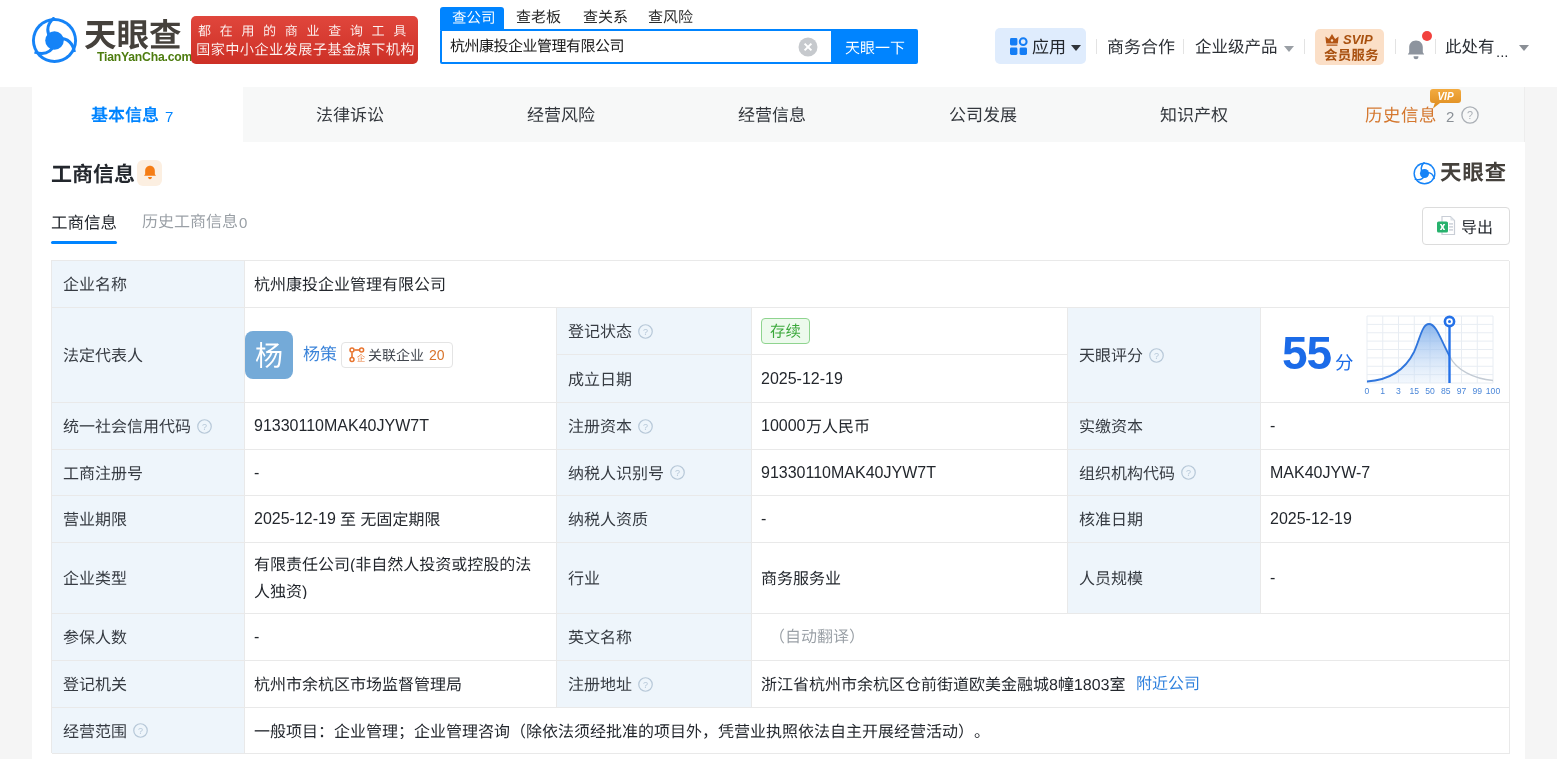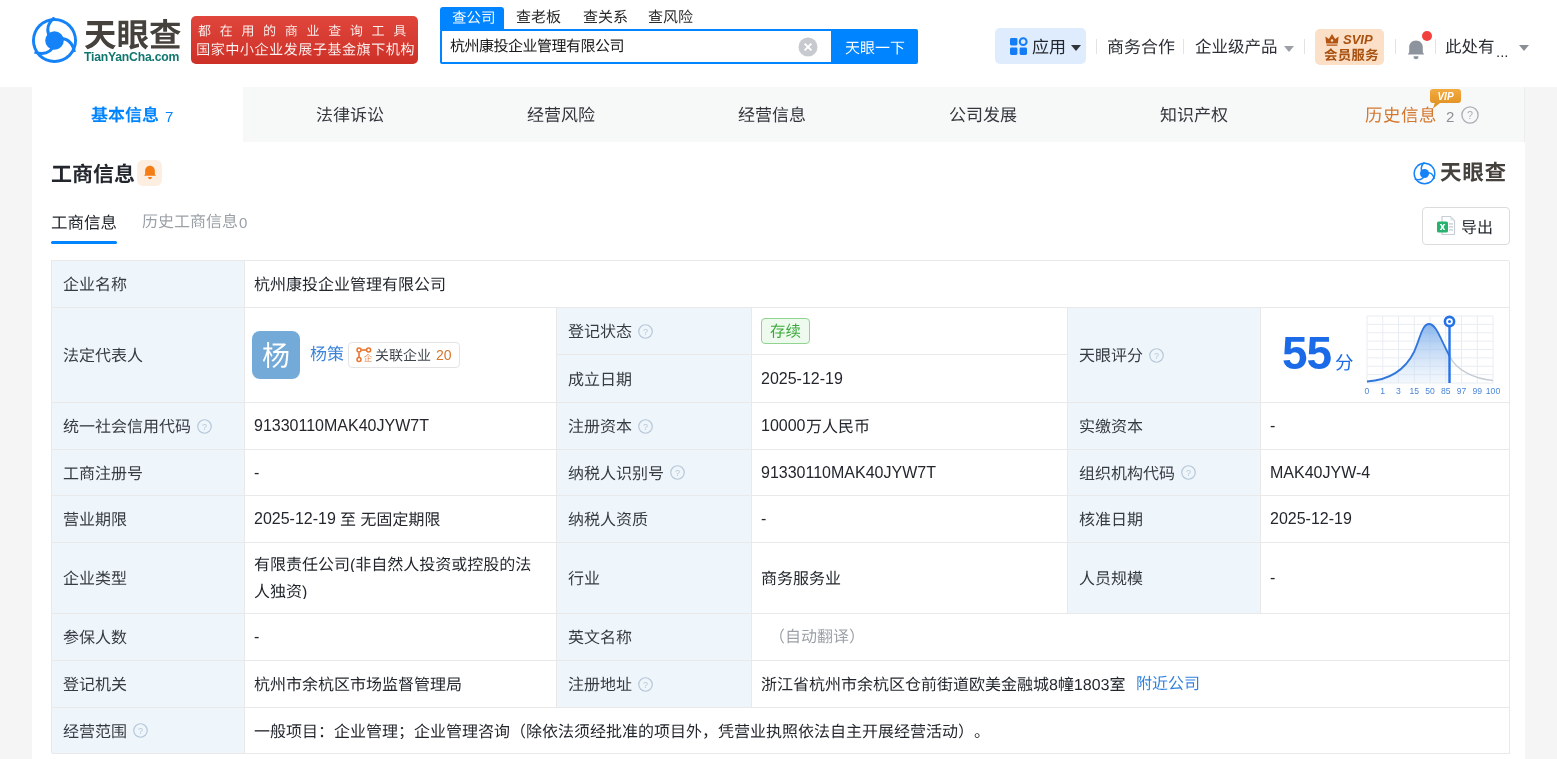--- a/index.html
+++ b/index.html
@@ -7,21 +7,21 @@
     <circle cx="24" cy="24" r="9.5" fill="#1583f7"></circle>
     <path d="M3.6,35.8 C13.7,39.3 20.4,36.5 24.7,27.4" stroke="#1583f7" stroke-width="3" fill="none"></path>
     <path d="M24.0,0.5 C15.9,7.4 15.0,14.6 20.7,22.9" stroke="#1583f7" stroke-width="3" fill="none"></path>
     <path d="M44.4,35.8 C42.5,25.3 36.6,20.9 26.6,21.7" stroke="#1583f7" stroke-width="3" fill="none"></path>
   </svg>
 <div style="position:absolute;left:84px;top:17.7px;line-height:0"><svg class="t" width="97.5" height="32.5" viewBox="0 -220 750 250" fill="#45413c">
       <use href="#ga"></use>
       <use href="#gb" x="250"></use>
       <use href="#gc" x="500"></use>
     </svg></div>
-<div style="position:absolute;left:84px;top:50.5px;font:bold 12.2px 'Liberation Sans',sans-serif;color:#0f766e;letter-spacing:-0.2px;line-height:1">TianYanCha.com</div>
+<div style="position:absolute;left:97px;top:50.5px;font:bold 12.2px 'Liberation Sans',sans-serif;color:#4d7c0f;letter-spacing:-0.2px;line-height:1">TianYanCha.com</div>
 <div style="position:absolute;left:191px;top:16px;width:227px;height:48px;border-radius:5px;background:linear-gradient(180deg,#e0463c,#cd3026)"></div>
 <div style="position:absolute;left:198px;top:23.5px;line-height:0"><svg class="t" width="217.0" height="13" viewBox="0 -220 4173 250" fill="#fdf3f2">
       <use href="#gd"></use>
       <use href="#ge" x="417"></use>
       <use href="#gf" x="835"></use>
       <use href="#gg" x="1252"></use>
       <use href="#gh" x="1669"></use>
       <use href="#gi" x="2087"></use>
       <use href="#gj" x="2504"></use>
       <use href="#gk" x="2921"></use>
@@ -294,21 +294,21 @@
   </div>
 <div class="cell lab" style="left:52px;top:308px;width:193px;height:95px;padding-left:11px;">
     <svg class="t" width="80.0" height="16" viewBox="0 -220 1250 250" fill="#363b42">
       <use href="#glc"></use>
       <use href="#ged" x="250"></use>
       <use href="#gfd" x="500"></use>
       <use href="#ggd" x="750"></use>
       <use href="#ghd" x="1000"></use>
     </svg>
   </div>
-<div class="cell val" style="left:245px;top:308px;width:312px;height:95px;padding-left:7px;">
+<div class="cell val" style="left:245px;top:308px;width:312px;height:95px;">
     <div style="display:flex;align-items:center">
       <div style="width:48px;height:48px;background:#74aad8;border-radius:8px;display:flex;align-items:center;justify-content:center">
         <svg class="t" width="28.0" height="28" viewBox="0 -220 250 250" fill="#fff">
           <use href="#gid"></use>
         </svg>
       </div>
       <span style="margin-left:10px"><svg class="t" width="34.0" height="17" viewBox="0 -220 500 250" fill="#3a83d9">
           <use href="#gid"></use>
           <use href="#gkd" x="250"></use>
         </svg></span>
@@ -514,21 +514,21 @@
       <use href="#gab" x="750"></use>
       <use href="#gfd" x="1000"></use>
       <use href="#gae" x="1250"></use>
     </svg>
     <svg width="15" height="15" viewBox="0 0 16 16" style="vertical-align:0px;margin-left:6px">
       <circle cx="8" cy="8" r="7.2" fill="none" stroke="#b7c8d8" stroke-width="1.3"></circle>
       <text x="8" y="11.4" font-family="Liberation Sans" font-size="9.6" fill="#b7c8d8" text-anchor="middle">?</text>
     </svg>
   </div>
 <div class="cell val" style="left:1261px;top:450px;width:249px;height:46px;padding-left:9px;">
-    <span style="font-size:16px;color:#23272d">MAK40JYW-4</span>
+    <span style="font-size:16px;color:#23272d">MAK40JYW-7</span>
   </div>
 <div class="cell lab" style="left:52px;top:496px;width:193px;height:47px;padding-left:11px;">
     <svg class="t" width="64.0" height="16" viewBox="0 -220 1000 250" fill="#363b42">
       <use href="#gqc"></use>
       <use href="#gi" x="250"></use>
       <use href="#gud" x="500"></use>
       <use href="#gqb" x="750"></use>
     </svg>
   </div>
 <div class="cell val" style="left:245px;top:496px;width:312px;height:47px;padding-left:9px;">

